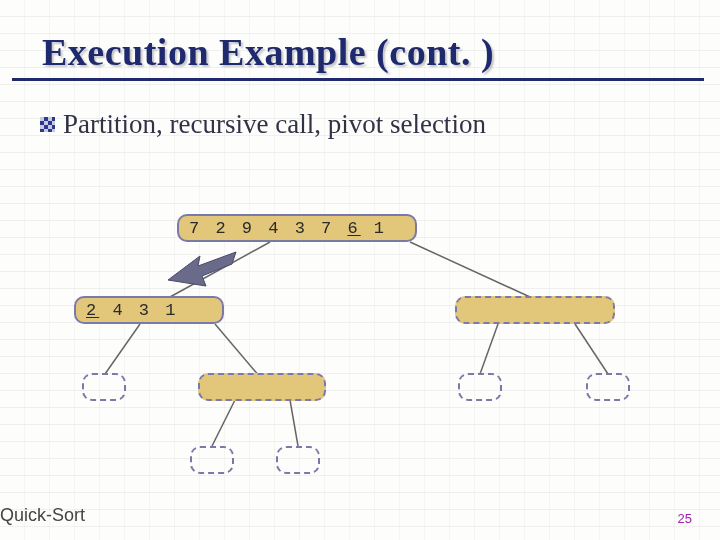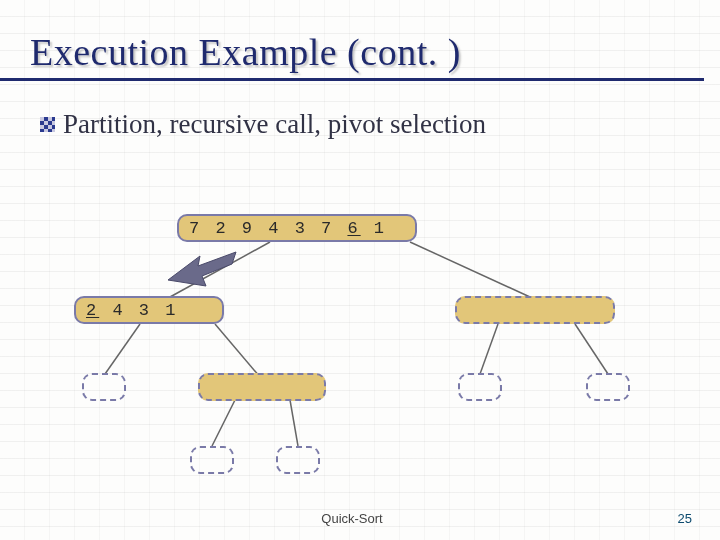--- a/index.html
+++ b/index.html
@@ -13,23 +13,24 @@
     font-family: Verdana, Geneva, sans-serif;
     position: relative;
     overflow: hidden;
   }
   .title {
     font-family: Georgia, 'Times New Roman', serif;
     font-size: 38px;
     color: #1f2a6e;
     padding: 30px 0 4px 30px;
     border-bottom: 3px solid #1f2a6e;
-    margin: 0 16px 0 0;
+    margin: 0 16px 0 12px;
     text-shadow: 2px 2px 2px rgba(160,160,160,0.6);
     letter-spacing: 0.5px;
+    font-weight: bold;
   }
   .bullet-row {
     display: flex;
     align-items: center;
     margin: 28px 0 0 40px;
   }
   .bullet-icon {
     width: 15px; height: 15px;
     background:
       linear-gradient(45deg, #2b3a8f 25%, transparent 25%, transparent 75%, #2b3a8f 75%),
@@ -66,31 +67,31 @@
   .nofill { background: rgba(255,255,255,0.0); }
   .pivot { text-decoration: underline; text-underline-offset: 2px; }
   svg.lines { position: absolute; left:0; top:0; width:720px; height:540px; }
   .arrow {
     position: absolute;
   }
   .footer-label {
     position: absolute;
     bottom: 14px;
     left: 0; right: 16px;
-    text-align: center;
-    font-size: 13px;
+    text-align: left;
+    font-size: 18px;
     color: #444;
     font-family: Verdana, sans-serif;
   }
   .footer-page {
     position: absolute;
     bottom: 14px;
     right: 28px;
     font-size: 13px;
-    color: #0c4a6e;
+    color: #a21caf;
     font-family: Verdana, sans-serif;
   }
 </style>
 </head>
 <body>
 
 <div class="title">Execution Example (cont. )</div>
 
 <div class="bullet-row">
   <div class="bullet-icon"></div>

